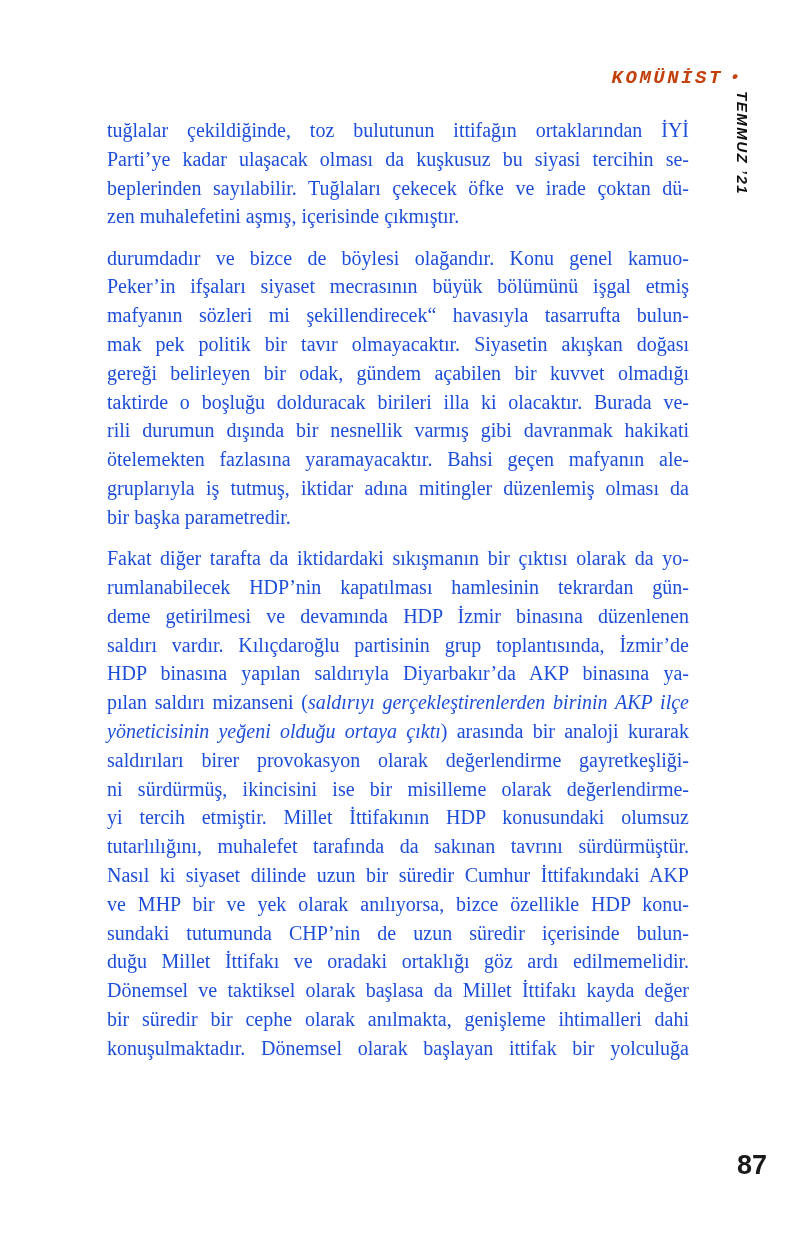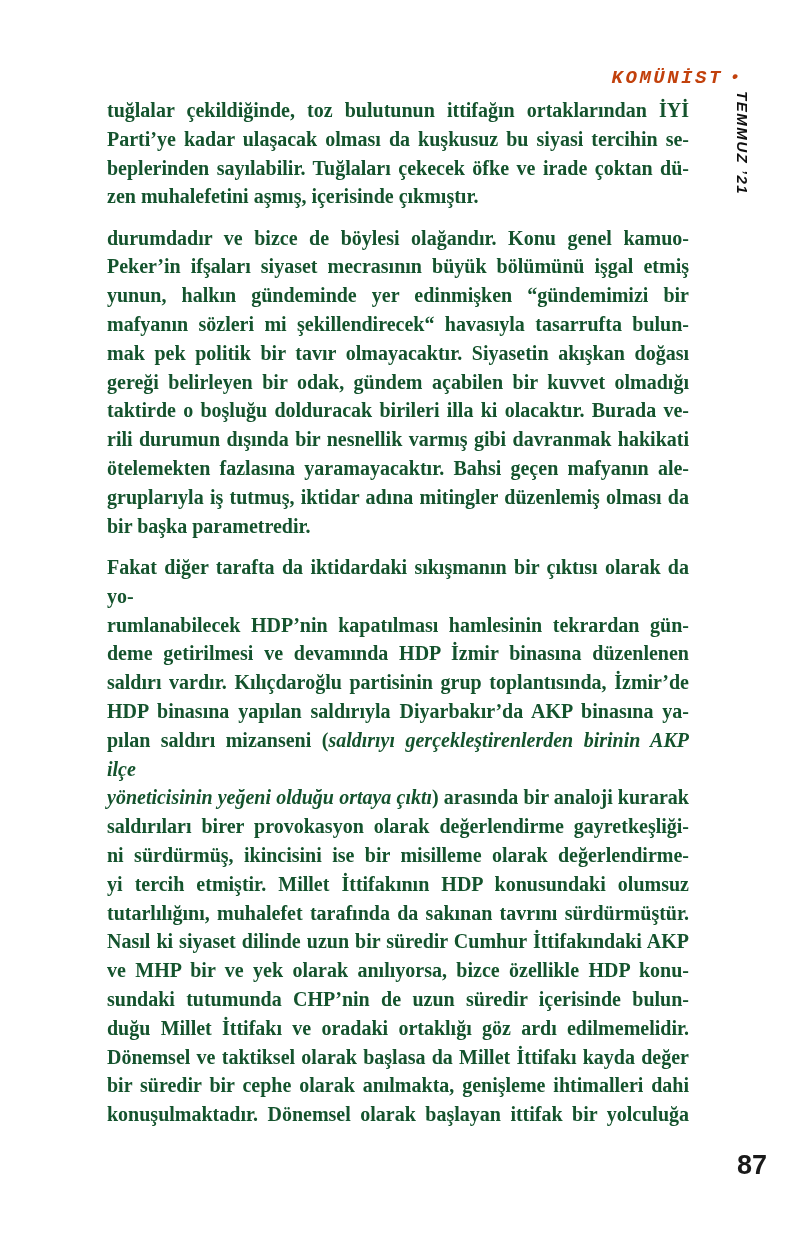--- a/index.html
+++ b/index.html
@@ -25,24 +25,23 @@
     position:absolute;top:91px;right:47px;
     writing-mode:vertical-rl;
     font-family:"Liberation Sans", sans-serif;
     font-style:italic;font-weight:800;
     font-size:15px;letter-spacing:1.5px;
     color:#0f0f0f;white-space:nowrap;
   }
 
   
   .text-block{
-    position:absolute;left:107px;top:96px;width:582px;
-    font-size:20px;line-height:28.8px;color:#14532d;
+    position:absolute;left:107px;top:116px;width:582px;
+    font-size:20px;line-height:28.8px;color:#1d4ed8;
     text-align:justify;
-    font-weight:bold;
   }
   .paragraph{margin:0 0 12.5px 0;}
   .paragraph:last-child{margin-bottom:8px;}
   .line{
     text-align:justify;
     text-align-last:justify;
     white-space:normal;
   }
   .line.endline{text-align-last:auto;}
   .it{font-style:italic;}
@@ -68,21 +67,20 @@
   <div class="text-block">
       <div class="paragraph">
         <div class="line"><span>tuğlalar çekildiğinde, toz bulutunun ittifağın ortaklarından İYİ</span></div>
         <div class="line"><span>Parti’ye kadar ulaşacak olması da kuşkusuz bu siyasi tercihin se-</span></div>
         <div class="line"><span>beplerinden sayılabilir. Tuğlaları çekecek öfke ve irade çoktan dü-</span></div>
         <div class="line endline"><span>zen muhalefetini aşmış, içerisinde çıkmıştır.</span></div>
       </div>
       <div class="paragraph">
         <div class="line"><span>durumdadır ve bizce de böylesi olağandır. Konu genel kamuo-</span></div>
         <div class="line"><span>Peker’in ifşaları siyaset mecrasının büyük bölümünü işgal etmiş</span></div>
-        <div class="line"><span>yunun, halkın gündeminde yer edinmişken “gündemimizi bir</span></div>
         <div class="line"><span>mafyanın sözleri mi şekillendirecek“ havasıyla tasarrufta bulun-</span></div>
         <div class="line"><span>mak pek politik bir tavır olmayacaktır. Siyasetin akışkan doğası</span></div>
         <div class="line"><span>gereği belirleyen bir odak, gündem açabilen bir kuvvet olmadığı</span></div>
         <div class="line"><span>taktirde o boşluğu dolduracak birileri illa ki olacaktır. Burada ve-</span></div>
         <div class="line"><span>rili durumun dışında bir nesnellik varmış gibi davranmak hakikati</span></div>
         <div class="line"><span>ötelemekten fazlasına yaramayacaktır. Bahsi geçen mafyanın ale-</span></div>
         <div class="line"><span>gruplarıyla iş tutmuş, iktidar adına mitingler düzenlemiş olması da</span></div>
         <div class="line endline"><span>bir başka parametredir.</span></div>
       </div>
       <div class="paragraph">

